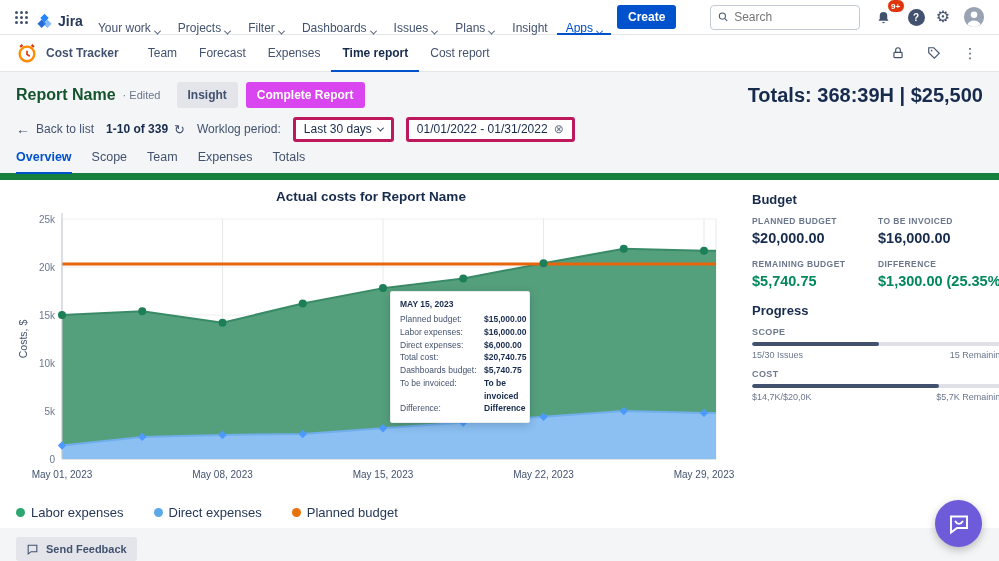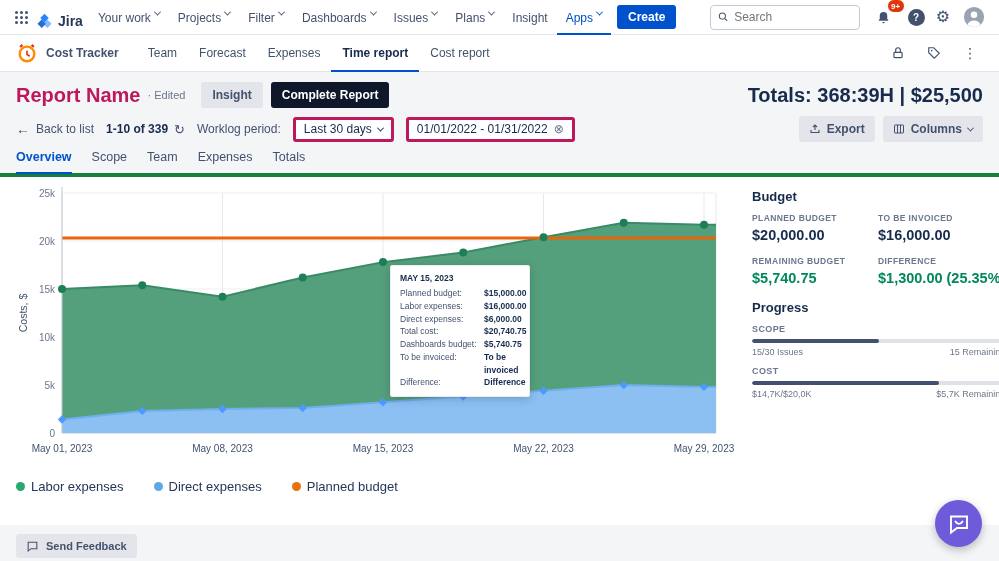--- a/index.html
+++ b/index.html
@@ -5,21 +5,21 @@
   * { margin:0; padding:0; box-sizing:border-box; }
   html,body { width:999px; height:561px; overflow:hidden; }
   body { font-family:"Liberation Sans", sans-serif; background:#f4f5f7; position:relative; color:#172B4D; }
 
   
   .topnav { height:35px; background:#fff; border-bottom:1px solid #e4e6ea; display:flex; align-items:center; padding:0 12px 0 8px; }
   .icon-btn { display:inline-flex; align-items:center; justify-content:center; width:26px; height:26px; border-radius:3px; cursor:pointer; }
   .brand { display:flex; align-items:flex-start; gap:5px; margin:8px 6px 0 2px; }
   .brand-name { font-size:14px; font-weight:700; color:#253858; }
   .nav-items { display:flex; align-items:center; height:35px; }
-  .nav-item { display:flex; align-items:flex-start; gap:4px; padding:11px 9px; height:35px; font-size:12px; color:#42526E; cursor:pointer; text-decoration:none; }
+  .nav-item { display:flex; align-items:flex-end; gap:4px; padding:0 9px; height:35px; font-size:12px; color:#42526E; cursor:pointer; text-decoration:none; }
   .nav-item.active { color:#0052CC; box-shadow:inset 0 -2px 0 #0052CC; }
   .chev { width:5px; height:5px; border-right:1.4px solid currentColor; border-bottom:1.4px solid currentColor; transform:rotate(45deg) translate(-1px,-1px); display:inline-block; }
   .create-btn { background:#0052CC; color:#fff; font-size:12px; font-weight:600; border:none; border-radius:3px; height:24px; padding:0 11px; margin-left:6px; cursor:pointer; font-family:inherit; }
   .nav-right { margin-left:auto; display:flex; align-items:center; gap:11px; }
   .search-box { display:flex; align-items:center; gap:6px; border:1px solid #c4cad3; border-radius:4px; height:25px; width:150px; padding:0 7px; background:#fff; }
   .search-box input { border:none; outline:none; width:100%; font-size:12px; color:#172B4D; background:transparent; font-family:inherit; }
   .bell-wrap { position:relative; }
   .badge { position:absolute; top:-5px; right:-8px; background:#DE350B; color:#fff; font-size:8px; font-weight:700; border-radius:7px; padding:1.5px 3.5px; border:1.5px solid #fff; }
   .help-circle { width:17px; height:17px; border-radius:50%; background:#42526E; color:#fff; font-size:10px; font-weight:700; display:inline-flex; align-items:center; justify-content:center; cursor:pointer; }
   .gear { font-size:16px; color:#42526E; cursor:pointer; line-height:1; }
@@ -28,40 +28,40 @@
   .appbar { height:37px; background:#fff; border-bottom:1px solid #e4e6ea; display:flex; align-items:center; padding:0 16px; }
   .app-name { font-size:12px; color:#42526E; font-weight:600; margin-left:8px; }
   .app-tabs { display:flex; margin-left:18px; height:37px; }
   .app-tab { font-size:12px; color:#42526E; padding:0 11px; display:flex; align-items:center; cursor:pointer; }
   .app-tab.active { color:#172B4D; font-weight:700; box-shadow:inset 0 -2px 0 #0052CC; }
   .appbar-right { margin-left:auto; display:flex; align-items:center; gap:10px; }
   .kebab { font-size:14px; color:#42526E; cursor:pointer; }
 
   
   .header-row { display:flex; align-items:center; padding:9px 16px 0; height:37px; }
-  .page-title { font-size:20px; font-weight:700; color:#be185d; }
+  .page-title { font-size:16px; font-weight:700; color:#14532d; }
   .edited { font-size:11px; color:#6B778C; margin-left:7px; }
   .btn { font-size:12px; border:none; border-radius:3px; height:26px; padding:0 11px; cursor:pointer; font-family:inherit; }
   .btn-gray { background:#e3e5ea; color:#42526E; font-weight:600; margin-left:16px; }
-  .btn-primary { background:#0f172a; color:#fff; font-weight:600; margin-left:8px; }
+  .btn-primary { background:#d946ef; color:#fff; font-weight:600; margin-left:8px; }
   .totals { margin-left:auto; font-size:20px; font-weight:700; color:#172B4D; }
 
   
   .toolbar-row { display:flex; align-items:center; padding:7px 16px 0; font-size:12px; color:#42526E; gap:12px; height:33px; }
   .back { display:flex; align-items:center; gap:6px; cursor:pointer; }
   .back-arrow { font-size:14px; }
   .pagination { color:#172B4D; font-weight:700; display:flex; align-items:center; gap:6px; }
   .refresh { font-size:13px; color:#42526E; cursor:pointer; font-weight:400; }
   .chip { display:inline-flex; align-items:center; gap:6px; background:#fff; border:3px solid #be185d; border-radius:3px; height:25px; padding:0 8px; cursor:pointer; color:#172B4D; }
   .chip-close { font-size:12px; color:#6B778C; cursor:pointer; }
   .toolbar-right { margin-left:auto; display:flex; gap:8px; }
   .tool-btn { display:inline-flex; align-items:center; gap:6px; background:#e3e5ea; border:none; border-radius:3px; height:26px; padding:0 10px; font-size:12px; color:#42526E; font-weight:600; cursor:pointer; font-family:inherit; }
 
   
-  .page-tabs { display:flex; gap:20px; padding:8px 16px 0; border-bottom:4px solid #15803d; }
+  .page-tabs { display:flex; gap:20px; padding:8px 16px 0; border-bottom:7px solid #15803d; }
   .page-tab { font-size:12.5px; color:#42526E; padding-bottom:8px; cursor:pointer; }
   .page-tab.active { color:#0052CC; font-weight:700; border-bottom:2px solid #0052CC; margin-bottom:-1px; }
 
   
   .main-card { background:#fff; height:348px; display:flex; }
   .chart-section { flex:0 0 734px; padding:4px 0 0 16px; }
   .chart-title { width:710px; text-align:center; font-size:13.5px; font-weight:700; color:#172B4D; padding:5px 0 3px; }
   .chart-svg-wrap { position:relative; width:710px; height:292px; }
   svg.chart { overflow:visible; display:block; }
   svg text { font-family:"Liberation Sans", sans-serif; }
@@ -226,49 +226,33 @@
   </span>
   <span>Worklog period:</span>
   <span class="chip">
     <span>Last 30 days</span>
     <span class="chev"></span>
   </span>
   <span class="chip">
     <span>01/01/2022 - 01/31/2022</span>
     <span class="chip-close">⊗</span>
   </span>
-  <span class="toolbar-right">
-    <button class="tool-btn">
-      <svg width="12" height="12" viewBox="0 0 24 24" fill="none" stroke="#42526E" stroke-width="2.2">
-        <path d="M12 14V4M8 8l4-4 4 4"></path>
-          <path d="M4 14v5h16v-5"></path>
-      </svg>
-      <span>Export</span>
-    </button>
-    <button class="tool-btn">
-      <svg width="12" height="12" viewBox="0 0 24 24" fill="none" stroke="#42526E" stroke-width="2">
-        <rect x="3" y="4" width="18" height="16" rx="1"></rect>
-          <path d="M9 4v16M15 4v16"></path>
-      </svg>
-      <span>Columns</span>
-      <span class="chev"></span>
-    </button>
-  </span>
 </div>
 
 <div class="page-tabs">
   <span class="page-tab active">Overview</span>
   <span class="page-tab">Scope</span>
   <span class="page-tab">Team</span>
   <span class="page-tab">Expenses</span>
   <span class="page-tab">Totals</span>
 </div>
 
 <div class="main-card">
   <div class="chart-section">
+    <div class="chart-title">Actual costs for Report Name</div>
     <div class="chart-svg-wrap">
       <svg id="chart-svg" class="chart" width="710" height="292">
           <line x1="46" y1="252" x2="700" y2="252" stroke="#c1c7d0" stroke-width="1"></line>
           <text x="39" y="255.5" text-anchor="end" font-size="10" fill="#6b778c">0</text>
           <line x1="46" y1="204" x2="700" y2="204" stroke="#efefef" stroke-width="1"></line>
           <text x="39" y="207.5" text-anchor="end" font-size="10" fill="#6b778c">5k</text>
           <line x1="46" y1="156" x2="700" y2="156" stroke="#efefef" stroke-width="1"></line>
           <text x="39" y="159.5" text-anchor="end" font-size="10" fill="#6b778c">10k</text>
           <line x1="46" y1="108" x2="700" y2="108" stroke="#efefef" stroke-width="1"></line>
           <text x="39" y="111.5" text-anchor="end" font-size="10" fill="#6b778c">15k</text>

